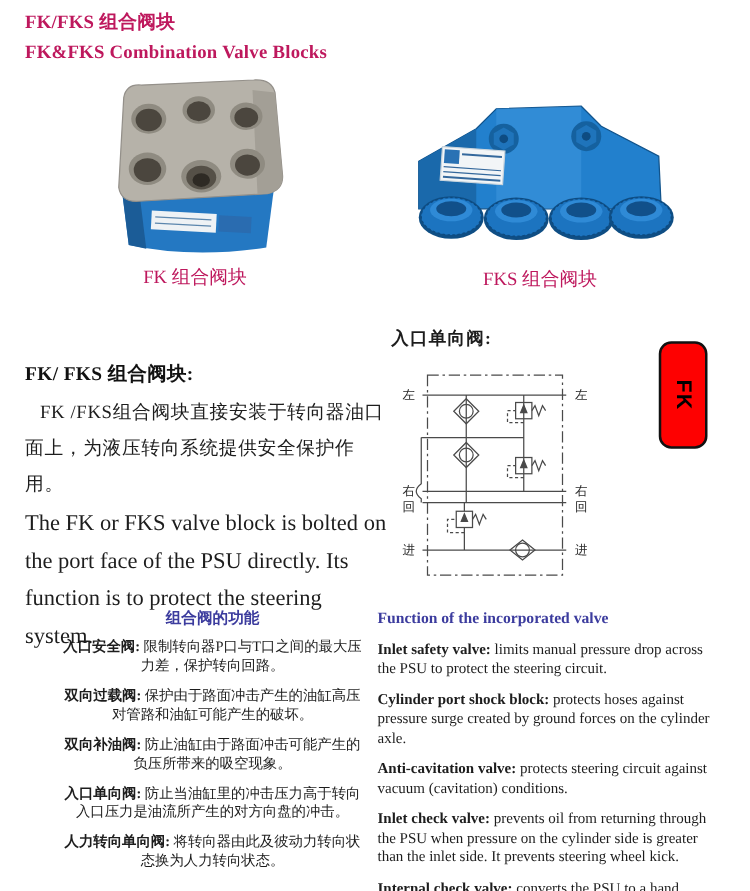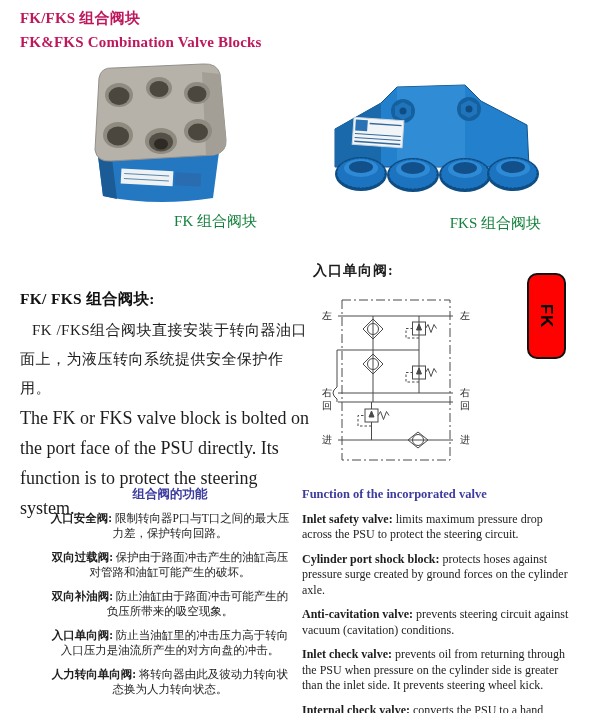--- a/index.html
+++ b/index.html
@@ -10,21 +10,21 @@
   }
   .abs { position:absolute; }
 
   
   .title-block { left:20px; top:6px; }
   .title-line { font-size:15px; font-weight:bold; color:#be185d; line-height:24px; letter-spacing:.2px; }
 
   
   .fk-photo  { left:55px;  top:62px; width:202px; height:146px; }
   .fks-photo { left:323px; top:67px; width:218px; height:135px; }
-  .caption { font-size:15px; text-align:right; color:#15803d; }
+  .caption { font-size:15px; text-align:center; color:#be185d; }
   .fk-caption  { left:55px;  top:212px; width:202px; }
   .fks-caption { left:323px; top:214px; width:218px; }
 
   
   .intro { left:20px; top:258px; width:290px; }
   .intro h2 { font-size:15.5px; font-weight:bold; color:#111; margin-bottom:6px; letter-spacing:.3px;margin-top:31px; }
   .intro .zh { font-size:15px; line-height:29px; text-indent:.8em; letter-spacing:.5px; }
   .intro .en { font-size:18px; line-height:30px; }
 
   
@@ -237,29 +237,29 @@
   <p class="fn-item">
     <b>人力转向单向阀:</b>
     <span>将转向器由此及彼动力转向状态换为人力转向状态。</span>
   </p>
 </div>
 
 <div class="abs fn-col fn-en">
   <div class="fn-heading">Function of the incorporated valve</div>
   <p class="fn-item">
     <b>Inlet safety valve:</b>
-    <span>limits maximum pressure drop across the PSU to protect the steering circuit.</span>
+    <span>limits manual pressure drop across the PSU to protect the steering circuit.</span>
   </p>
   <p class="fn-item">
     <b>Cylinder port shock block:</b>
     <span>protects hoses against pressure surge created by ground forces on the cylinder axle.</span>
   </p>
   <p class="fn-item">
     <b>Anti-cavitation valve:</b>
-    <span>prevents steering circuit against vacuum (cavitation) conditions.</span>
+    <span>protects steering circuit against vacuum (cavitation) conditions.</span>
   </p>
   <p class="fn-item">
     <b>Inlet check valve:</b>
     <span>prevents oil from returning through the PSU when pressure on the cylinder side is greater than the inlet side. It prevents steering wheel kick.</span>
   </p>
   <p class="fn-item">
     <b>Internal check valve:</b>
     <span>converts the PSU to a hand operated pump for limited manual steering.</span>
   </p>
 </div>

